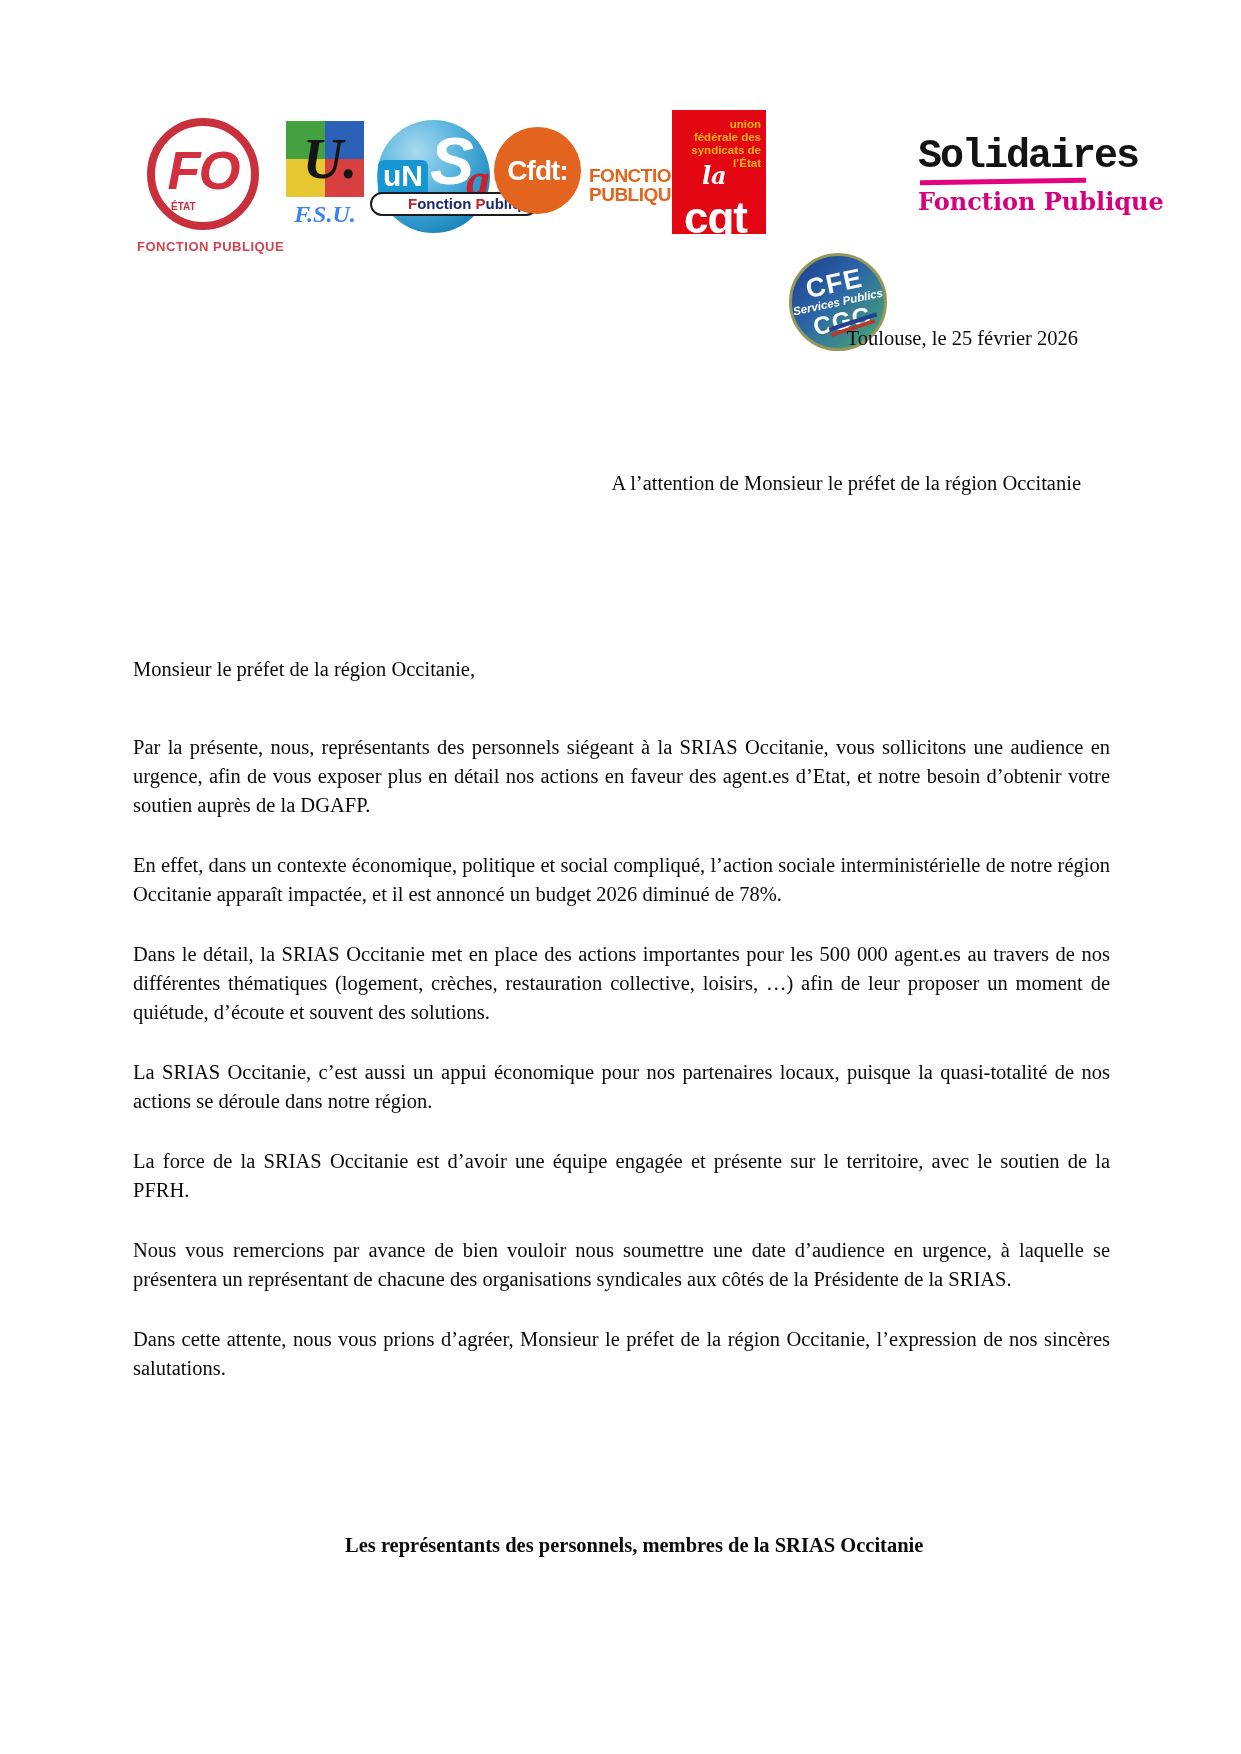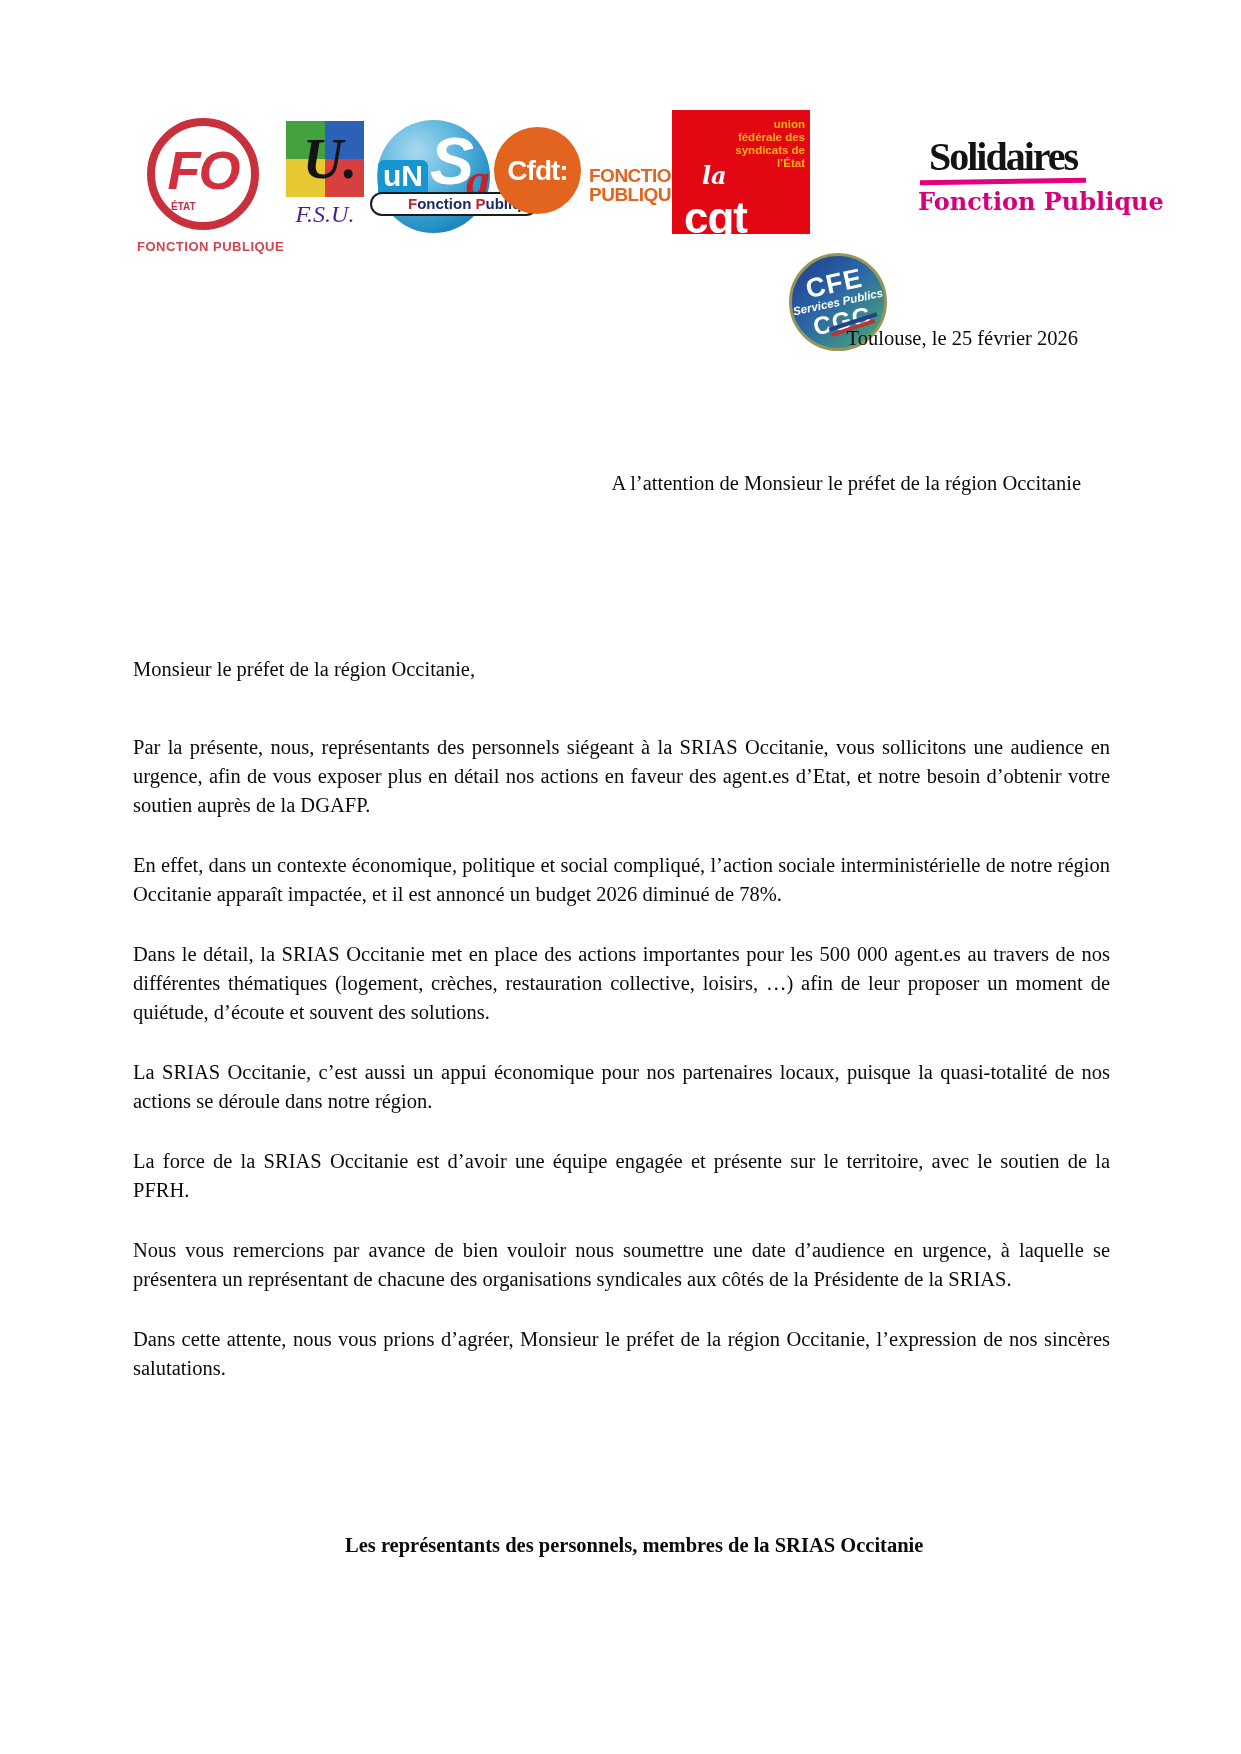--- a/index.html
+++ b/index.html
@@ -15,54 +15,54 @@
   .fo-acr{font-family:"Liberation Sans",sans-serif;font-style:italic;font-weight:bold;font-size:54px;color:#d2303e;position:absolute;left:50%;top:46%;transform:translate(-50%,-50%);letter-spacing:-2px;}
   .fo-etat{font-family:"Liberation Sans",sans-serif;font-weight:bold;font-size:10px;color:#c8303c;position:absolute;left:16px;bottom:10px;}
   .fo-cap{font-family:"Liberation Sans",sans-serif;font-weight:bold;font-size:13px;color:#d2444e;letter-spacing:.5px;margin-top:9px;white-space:nowrap;}
 
   
   .fsu{left:284px;top:121px;width:82px;text-align:center;}
   .fsu-grid{width:78px;height:76px;margin:0 auto;position:relative;display:grid;grid-template-columns:39px 39px;grid-template-rows:38px 38px;}
   .fsu-sq1{background:#44a13f;} .fsu-sq2{background:#2b62b8;}
   .fsu-sq3{background:#e8c832;} .fsu-sq4{background:#d84040;}
   .fsu-u{position:absolute;inset:0;display:flex;align-items:center;justify-content:center;font-family:"Liberation Serif",serif;font-style:italic;font-weight:bold;font-size:56px;color:#141414;padding-left:10px;}
-  .fsu-cap{font-family:"Liberation Serif",serif;font-style:italic;font-weight:normal;font-size:24px;color:#4c1d95;margin-top:4px;}
+  .fsu-cap{font-family:"Liberation Serif",serif;font-style:italic;font-weight:bold;font-size:24px;color:#3b82f6;margin-top:4px;}
 
   
   .unsa{left:377px;top:120px;width:120px;}
   .unsa-sphere{width:113px;height:113px;border-radius:50%;background:radial-gradient(circle at 35% 28%,#a9d9ef 0%,#56b3dd 40%,#1f8ac0 75%,#12689c 100%);position:relative;}
   .unsa-un{position:absolute;left:1px;top:40px;background:#1796d1;color:#fff;font-family:"Liberation Sans",sans-serif;font-weight:bold;font-size:30px;padding:0 5px 10px 5px;border-radius:6px;line-height:32px;}
   .unsa-s{position:absolute;left:53px;top:8px;color:#fff;font-family:"Liberation Sans",sans-serif;font-weight:bold;font-style:italic;font-size:66px;line-height:66px;}
   .unsa-a{position:absolute;right:0px;top:36px;color:#c4232f;font-family:"Liberation Serif",serif;font-style:italic;font-weight:bold;font-size:48px;line-height:48px;}
   .unsa-banner{position:absolute;left:-7px;top:72px;width:128px;background:#ffffff;border:2px solid #1c1c1c;border-radius:13px;font-family:"Liberation Sans",sans-serif;font-weight:bold;font-size:15px;text-align:center;line-height:20px;color:#1a2b6b;white-space:nowrap;padding-left:36px;}
   .unsa-red{color:#c4232f;}
 
   
   .cfdt-circle{left:494px;top:127px;width:87px;height:87px;border-radius:50%;background:#e2641e;display:flex;align-items:center;justify-content:center;}
   .cfdt-acr{color:#fff;font-family:"Liberation Sans",sans-serif;font-weight:bold;font-size:28px;letter-spacing:-1px;}
   .cfdt-cap{left:589px;top:166px;width:90px;color:#e2641e;font-family:"Liberation Sans",sans-serif;font-weight:bold;font-size:19px;line-height:19px;letter-spacing:-.5px;}
 
   
-  .cgt{left:672px;top:110px;width:94px;height:124px;background:#e30613;position:relative;overflow:hidden;padding-left:44px;}
+  .cgt{left:672px;top:110px;width:94px;height:124px;background:#e30613;position:relative;overflow:hidden;}
   .cgt-top{color:#ffb612;font-family:"Liberation Sans",sans-serif;font-weight:bold;font-size:11.5px;line-height:13px;text-align:right;padding:8px 5px 0 14px;}
   .cgt-la{position:absolute;left:30px;bottom:46px;color:#fff;font-family:"DejaVu Serif",serif;font-style:italic;font-weight:bold;font-size:24px;line-height:24px;}
   .cgt-name{position:absolute;left:12px;bottom:-6px;color:#fff;font-family:"Liberation Sans",sans-serif;font-weight:bold;font-size:44px;letter-spacing:-1px;line-height:44px;}
 
   
   .cfecgc{left:789px;top:129px;width:98px;height:98px;border-radius:50%;background:linear-gradient(135deg,#1f3c92 0%,#2b66a6 45%,#4cae6e 100%);border:3px solid #96965a;box-sizing:border-box;position:relative;overflow:hidden;}
   .cfecgc-inner{position:absolute;inset:0;display:flex;flex-direction:column;align-items:center;justify-content:center;transform:rotate(-12deg);color:#fff;font-family:"Liberation Sans",sans-serif;}
   .cfecgc-l1{font-weight:bold;font-size:27px;line-height:25px;letter-spacing:1px;}
   .cfecgc-l2{font-style:italic;font-weight:bold;font-size:11.5px;line-height:13px;}
   .cfecgc-l3{font-weight:bold;font-size:25px;line-height:24px;letter-spacing:1px;}
   .cfecgc-stripe{position:absolute;right:8px;bottom:18px;width:46px;height:4px;background:#b6392f;transform:rotate(-18deg);}
   .cfecgc-stripe2{position:absolute;right:6px;bottom:24px;width:50px;height:4px;background:#24418e;transform:rotate(-18deg);}
 
   
   .soli{left:918px;top:136px;width:170px;text-align:center;}
-  .soli-name{font-family:Liberation Serif, serif;font-weight:bold;font-size:40px;line-height:42px;color:#131313;letter-spacing:-2px;white-space:nowrap;}
+  .soli-name{font-family:Liberation Mono, monospace;font-weight:bold;font-size:40px;line-height:42px;color:#131313;letter-spacing:-2px;white-space:nowrap;}
   .soli-bar{height:5px;background:#e5007d;margin:1px 2px 3px 2px;transform:rotate(-.8deg);}
   .soli-cap{font-family:"DejaVu Serif",serif;font-weight:bold;font-size:24px;color:#d6007e;white-space:nowrap;}
 
   
   .dateline{left:0;top:327px;width:1078px;text-align:right;font-size:20.5px;}
   .attention{left:0;top:472px;width:1081px;text-align:right;font-size:20.5px;}
   .bodytext{left:133px;top:655px;width:977px;font-size:20.5px;line-height:29px;}
   .bodytext p{margin:0 0 31px 0;text-align:justify;}
   .salutation{margin:0 0 49px 0 !important;text-align:left !important;}
   .signature{left:345px;top:1534px;width:700px;font-size:20.5px;font-weight:bold;}

